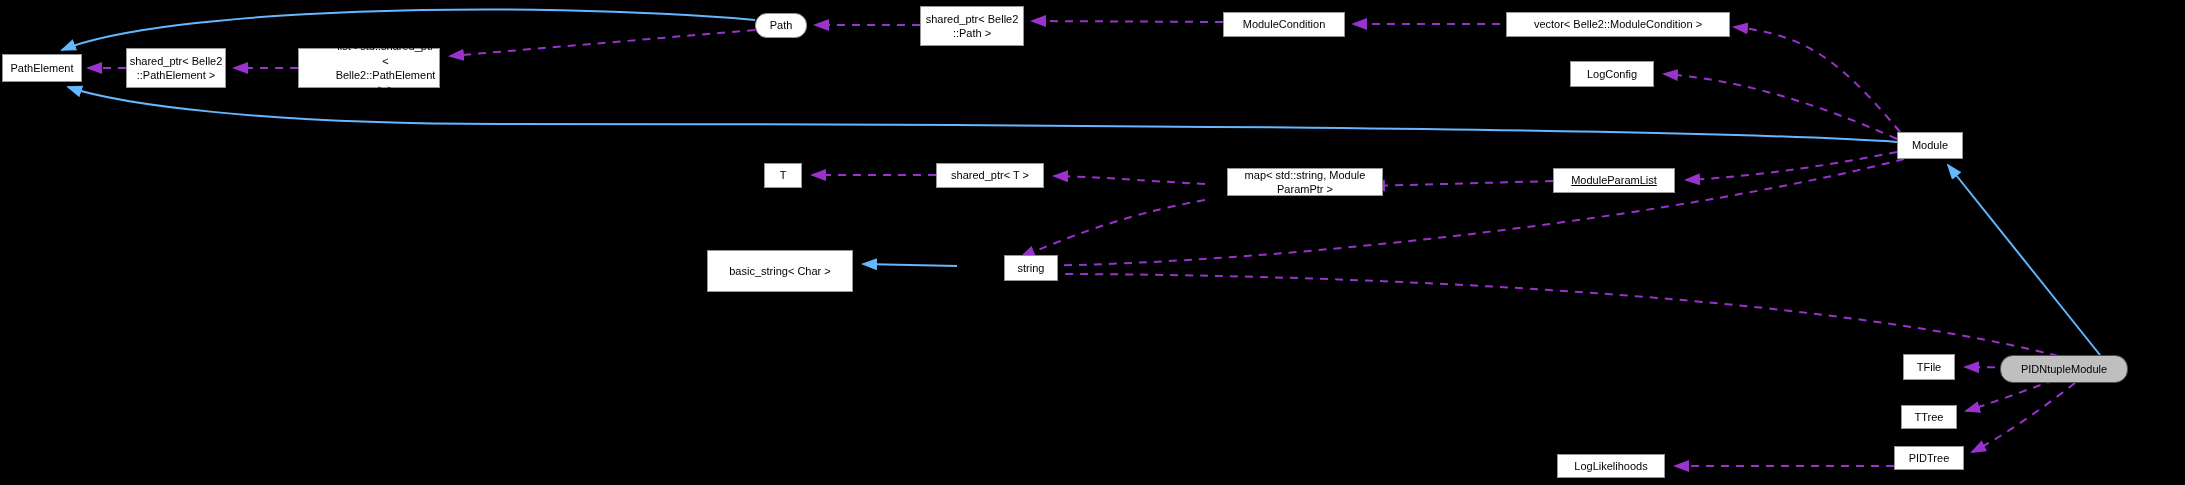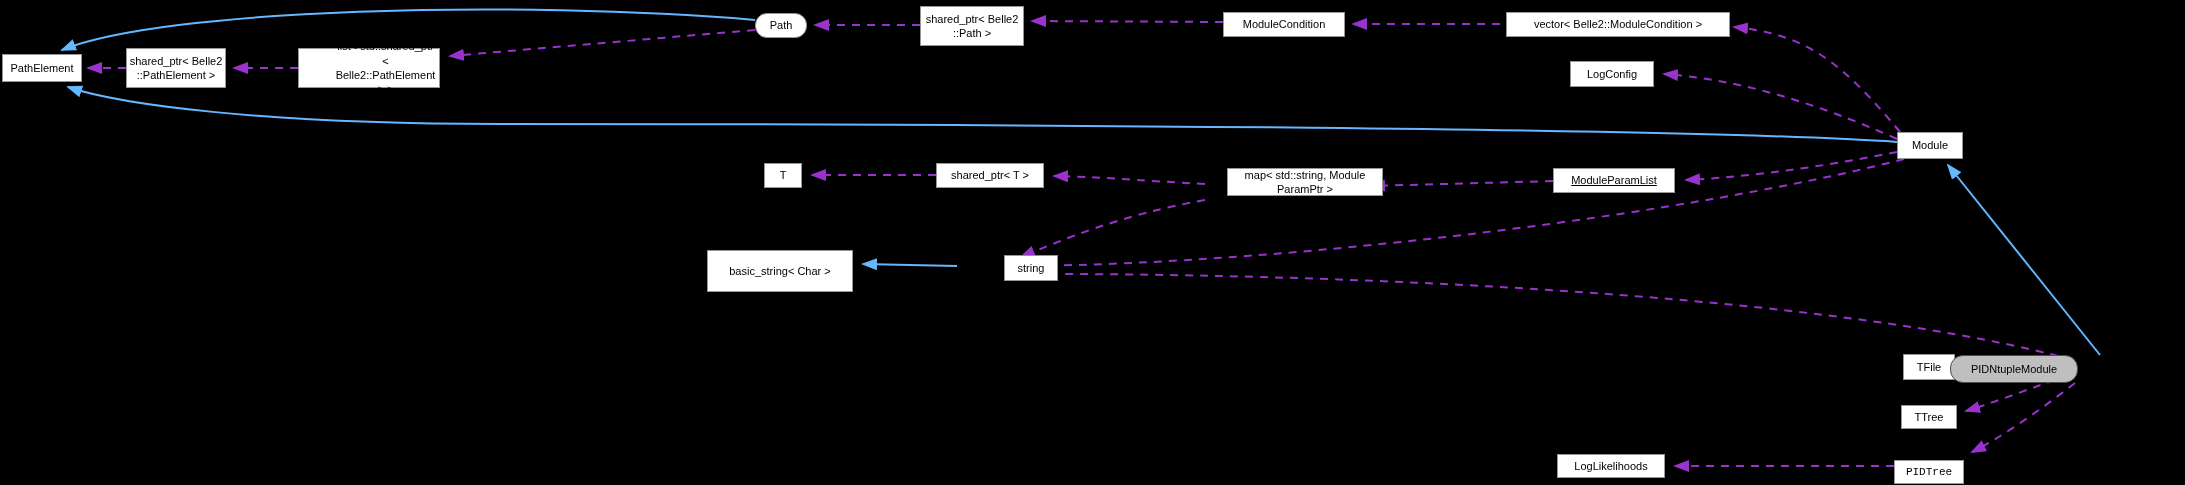--- a/index.html
+++ b/index.html
@@ -106,17 +106,17 @@
   <div class="node" style="left:707px;top:250px;width:146px;height:42px;">basic_string&lt; Char &gt;</div>
 
   <div class="node" style="left:957px;top:255px;width:54px;height:26px;margin-left:47px;">string</div>
 
   <div class="node" style="left:1903px;top:354px;width:52px;height:26px;">TFile</div>
 
   <div class="node" style="left:1901px;top:405px;width:56px;height:24px;">TTree</div>
 
   <div class="node" style="left:1557px;top:454px;width:108px;height:24px;">LogLikelihoods</div>
 
-  <div class="node" style="left:1894px;top:460px;width:70px;height:24px;font-family:Liberation Mono, monospace;">PIDTree</div>
+  <div class="node" style="left:1894px;top:446px;width:70px;height:24px;">PIDTree</div>
 
-  <div class="node highlight" style="left:1950px;top:355px;width:128px;height:28px;border-radius:13px;">PIDNtupleModule</div>
+  <div class="node highlight" style="left:2000px;top:355px;width:128px;height:28px;border-radius:13px;">PIDNtupleModule</div>
 
 </div>
 
 </body></html>

